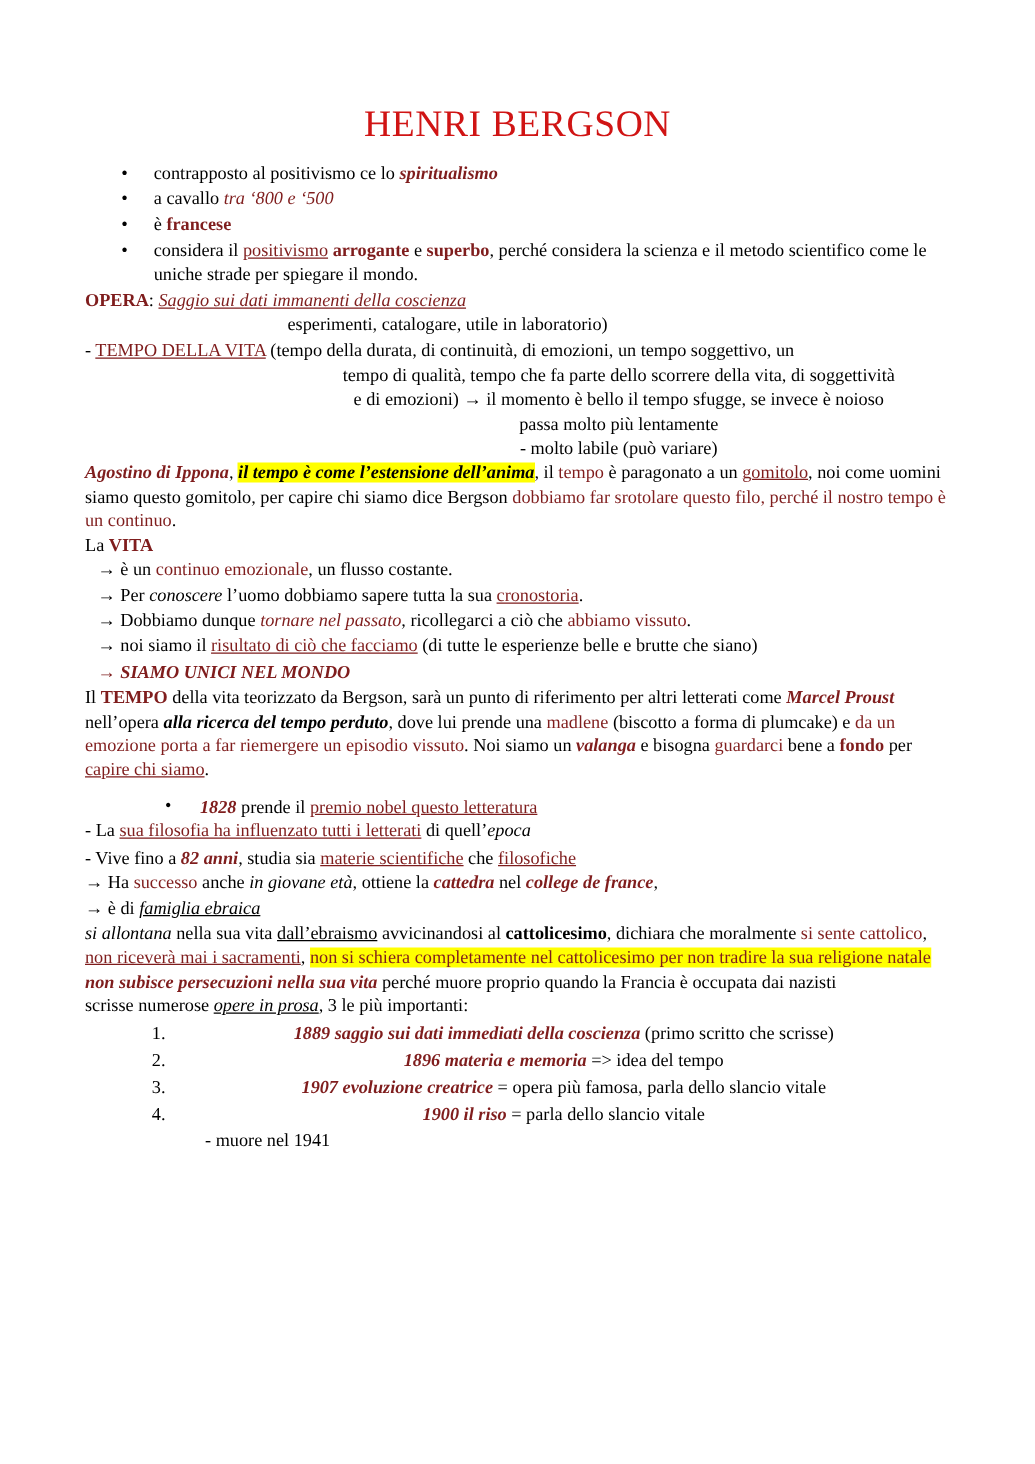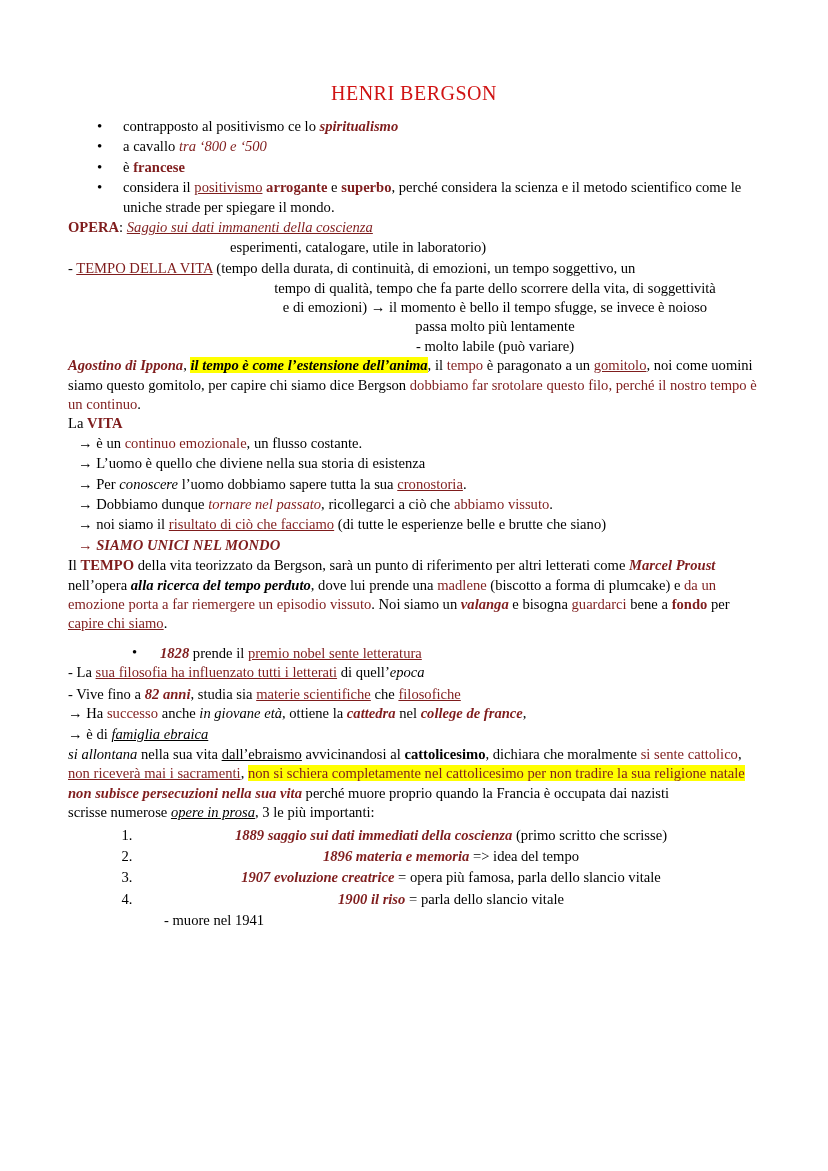--- a/index.html
+++ b/index.html
@@ -18,21 +18,21 @@
   .page {
     width: 828px;
     min-height: 1171px;
     box-sizing: border-box;
     padding: 60px 68px 40px 68px;
     position: relative;
   }
   .title {
     text-align: center;
     font-family: "Liberation Serif", serif;
-    font-size: 20px;
+    font-size: 30px;
     color: #d01414;
     letter-spacing: 0.5px;
     margin: 20px 0 10px 0;
     font-weight: normal;
   }
   ul.bullets {
     list-style: none;
     margin: 0 0 0 0;
     padding: 0;
   }
@@ -142,42 +142,39 @@
 
   <p class="blk">
     <span>La </span><span class="red bold">VITA</span>
   </p>
 
   <ul class="arrow-list">
     <li>
       <span>→ </span><span>è un </span><span class="red">continuo emozionale</span><span>, un flusso costante.</span>
     </li>
     <li>
-      <span>→ </span><span>L’uomo è quello che diviene nella sua storia di esistenza</span>
-    </li>
-    <li>
       <span>→ </span><span>Per </span><span class="ital">conoscere</span><span> l’uomo dobbiamo sapere tutta la sua </span><span class="red u">cronostoria</span><span>.</span>
     </li>
     <li>
       <span>→ </span><span>Dobbiamo dunque </span><span class="red ital">tornare nel passato</span><span>, ricollegarci a ciò che </span><span class="red">abbiamo vissuto</span><span>.</span>
     </li>
     <li>
       <span>→ </span><span>noi siamo il </span><span class="red u">risultato di ciò che facciamo</span><span> (di tutte le esperienze belle e brutte che siano)</span>
     </li>
     <li>
       <span class="red">→ </span><span class="red bi">SIAMO UNICI NEL MONDO</span>
     </li>
   </ul>
 
   <p class="blk">
     <span>Il </span><span class="red bold">TEMPO</span><span> della vita teorizzato da Bergson, sarà un punto di riferimento per altri letterati come </span><span class="red bi">Marcel Proust</span><span> nell’opera </span><span class="bi">alla ricerca del tempo perduto</span><span>, dove lui prende una </span><span class="red">madlene</span><span> (biscotto a forma di plumcake) e </span><span class="red">da un emozione porta a far riemergere un episodio vissuto</span><span>. Noi siamo un </span><span class="red bi">valanga</span><span> e bisogna </span><span class="red">guardarci</span><span> bene a </span><span class="red bold">fondo</span><span> per </span><span class="red u">capire chi siamo</span><span>.</span>
   </p>
 
   <p class="nobel">
-    <span class="red bi">1828</span><span> prende il </span><span class="red u">premio nobel sente letteratura</span>
+    <span class="red bi">1828</span><span> prende il </span><span class="red u">premio nobel questo letteratura</span>
   </p>
 
   <p class="blk">
     <span>- La </span><span class="red u">sua filosofia ha influenzato tutti i letterati</span><span> di quell’</span><span class="ital">epoca</span>
   </p>
 
   <p class="tight">
     <span>- Vive fino a </span><span class="red bi">82 anni</span><span>, studia sia </span><span class="red u">materie scientifiche</span><span> che </span><span class="red u">filosofiche</span>
   </p>
 

